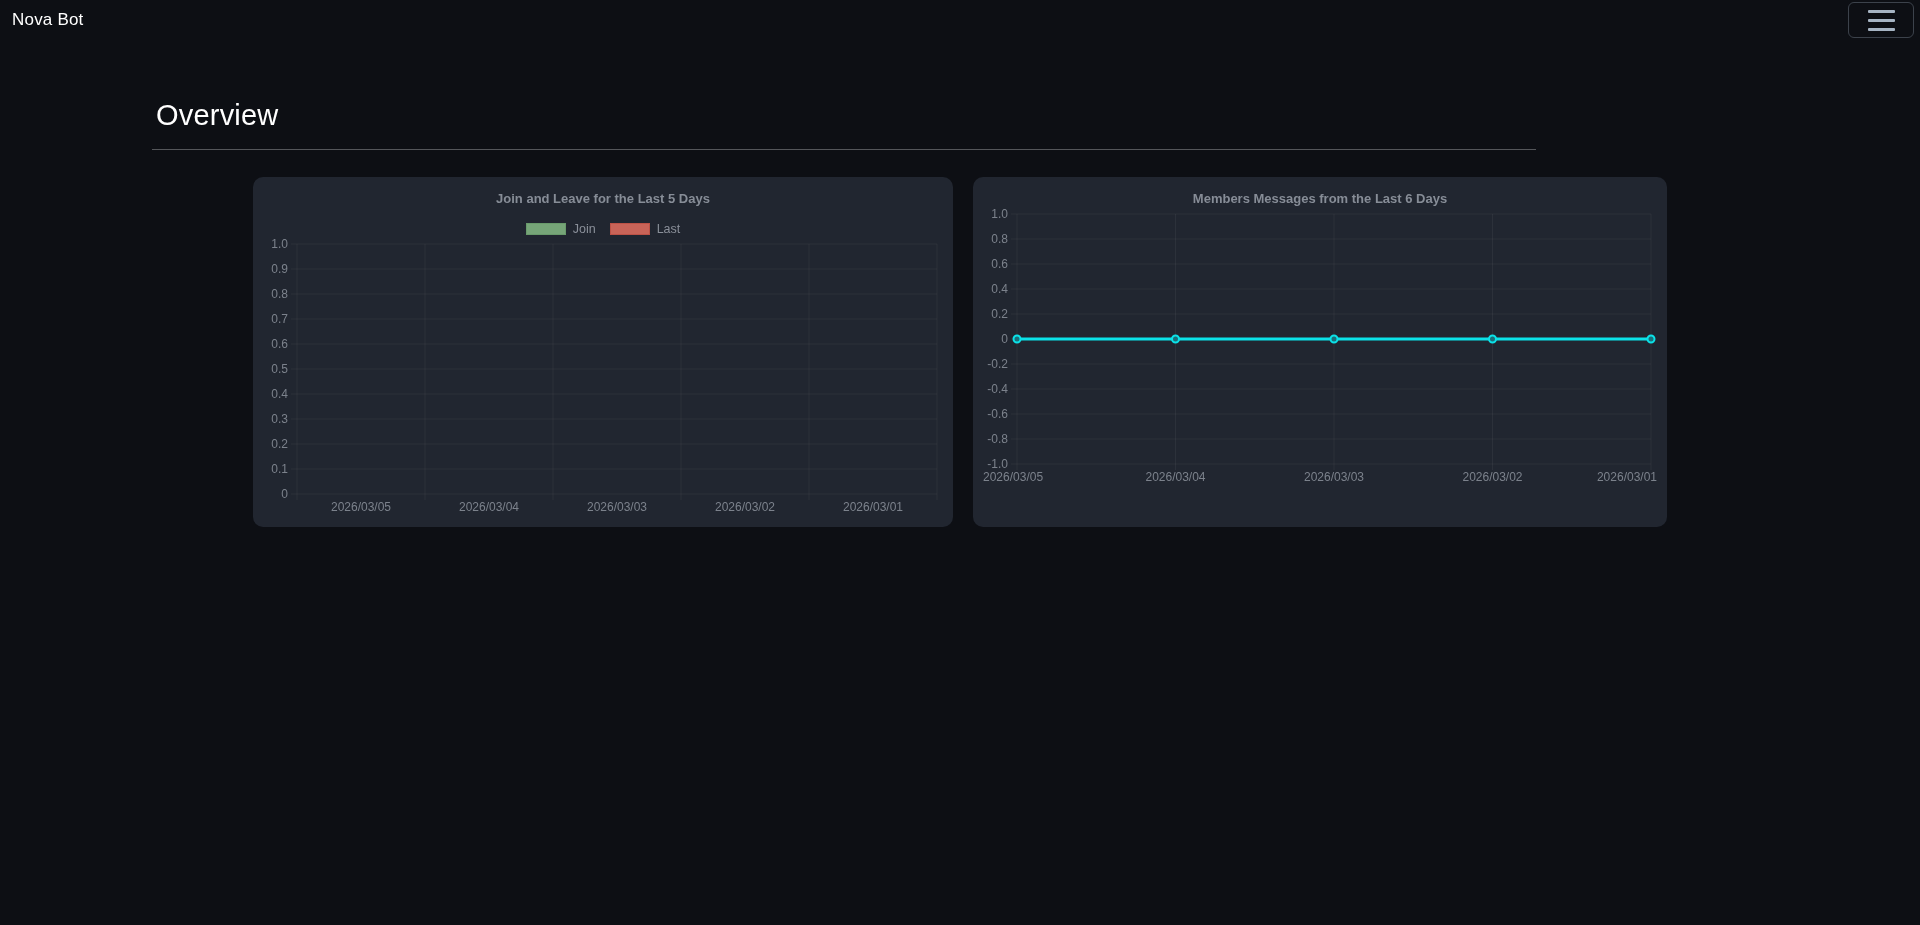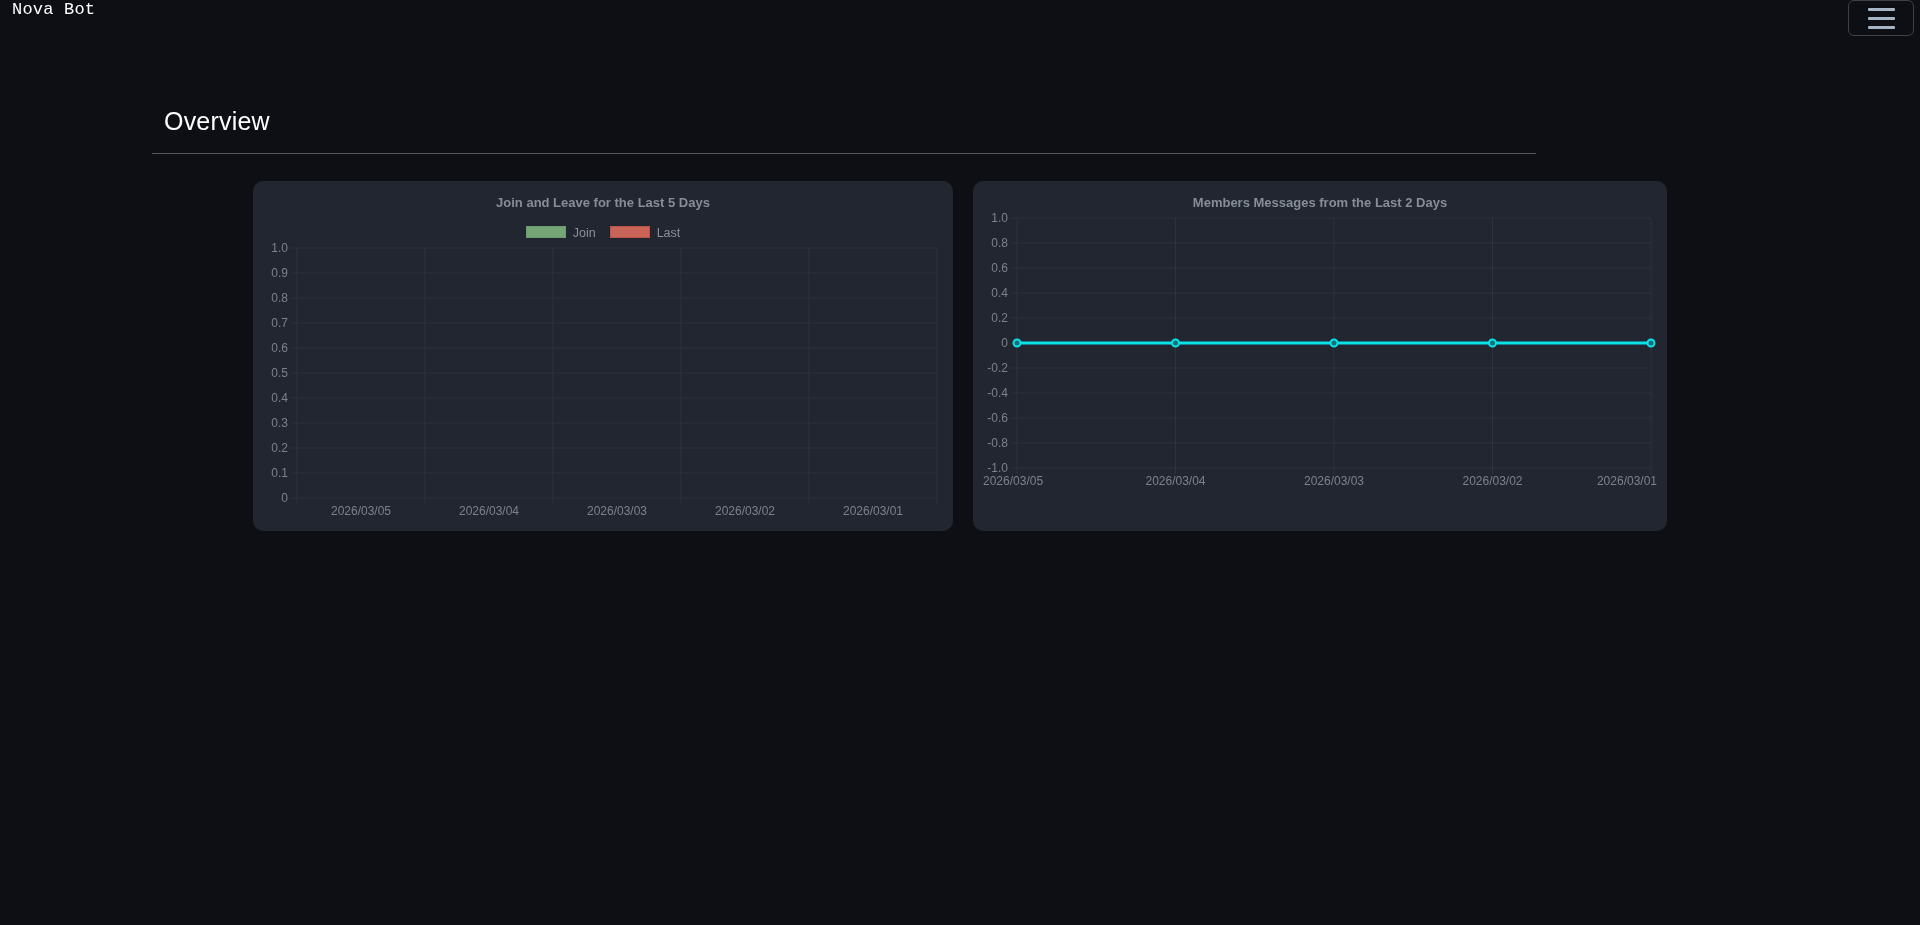--- a/index.html
+++ b/index.html
@@ -9,39 +9,39 @@
   *{box-sizing:border-box;}
   html,body{margin:0;padding:0;}
   body{
     width:1920px;height:925px;overflow:hidden;
     background:var(--page-bg);
     font-family:"Liberation Sans",sans-serif;
     color:#fff;
   }
   
   .navbar{
-    height:40px;display:flex;
-    padding:0 6px 0 12px;background:var(--page-bg);font-family:Liberation Mono, monospace;
+    height:40px;display:flex;align-items:center;
+    padding:0 6px 0 12px;background:var(--page-bg);
   }
   .brand{
     color:#ffffff;font-size:17px;font-weight:500;text-decoration:none;
     letter-spacing:.2px;cursor:pointer;
   }
   .toggler{
     margin-left:auto;width:66px;height:36px;
     background:transparent;border:1px solid #3c424b;border-radius:6px;
     display:flex;align-items:center;justify-content:center;cursor:pointer;
     padding:0;
   }
   .hamburger{display:flex;flex-direction:column;gap:6px;width:27px;}
   .hamburger span{display:block;height:3px;border-radius:1px;background:#a6b4c3;}
   
   .content{padding-top:55px;}
   .header-wrap{margin-left:152px;width:1384px;}
-  .page-title{margin:12px;font-size:25px;font-weight:500;color:#fff;letter-spacing:.2px;}
+  .page-title{margin:4px;font-size:29px;font-weight:500;color:#fff;letter-spacing:.2px;}
   .divider{
     margin:17px 0 0 0;border:none;border-top:1px solid #54565a;height:0;
   }
   
   .cards-row{
     margin-top:27px;display:flex;justify-content:center;gap:20px;
   }
   .card{
     background:var(--card-bg);border-radius:10px;height:350px;
     padding:8px;display:flex;flex-direction:column;
@@ -49,21 +49,21 @@
   .card.left{width:700px;}
   .card.right{width:694px;}
   .chart-title{
     margin-top:6px;text-align:center;
     font-size:13px;font-weight:bold;color:var(--title);
   }
   .legend{
     margin-top:16px;display:flex;justify-content:center;align-items:center;gap:14px;
     height:14px;
   }
-  .legend-item{display:flex;gap:7px;cursor:pointer;}
+  .legend-item{display:flex;align-items:center;gap:7px;cursor:pointer;}
   .swatch{width:40px;height:12px;display:inline-block;}
   .legend-label{font-size:12.5px;color:var(--muted);}
   .chart{display:block;width:100%;height:280px;margin-top:2px;}
   svg text{font-family:"Liberation Sans",sans-serif;}
 </style>
 </head>
 <body>
 
 <nav class="navbar">
   <a class="brand">Nova Bot</a>
@@ -127,21 +127,21 @@
           <line x1="676" y1="6" x2="676" y2="262" stroke="rgba(255,255,255,0.05)" stroke-width="1"></line>
           <text x="100" y="273" text-anchor="middle" fill="#7c828c" font-size="12">2026/03/05</text>
           <text x="228" y="273" text-anchor="middle" fill="#7c828c" font-size="12">2026/03/04</text>
           <text x="356" y="273" text-anchor="middle" fill="#7c828c" font-size="12">2026/03/03</text>
           <text x="484" y="273" text-anchor="middle" fill="#7c828c" font-size="12">2026/03/02</text>
           <text x="612" y="273" text-anchor="middle" fill="#7c828c" font-size="12">2026/03/01</text>
         </svg>
     </section>
 
     <section class="card right">
-      <div class="chart-title">Members Messages from the Last 2 Days</div>
+      <div class="chart-title">Members Messages from the Last 6 Days</div>
       <svg class="chart" viewBox="0 0 678 280">
           <line x1="30" y1="6" x2="670" y2="6" stroke="rgba(255,255,255,0.05)" stroke-width="1"></line>
           <text x="27" y="10" text-anchor="end" fill="#7c828c" font-size="12">1.0</text>
           <line x1="30" y1="31" x2="670" y2="31" stroke="rgba(255,255,255,0.05)" stroke-width="1"></line>
           <text x="27" y="35" text-anchor="end" fill="#7c828c" font-size="12">0.8</text>
           <line x1="30" y1="56" x2="670" y2="56" stroke="rgba(255,255,255,0.05)" stroke-width="1"></line>
           <text x="27" y="60" text-anchor="end" fill="#7c828c" font-size="12">0.6</text>
           <line x1="30" y1="81" x2="670" y2="81" stroke="rgba(255,255,255,0.05)" stroke-width="1"></line>
           <text x="27" y="85" text-anchor="end" fill="#7c828c" font-size="12">0.4</text>
           <line x1="30" y1="106" x2="670" y2="106" stroke="rgba(255,255,255,0.05)" stroke-width="1"></line>

